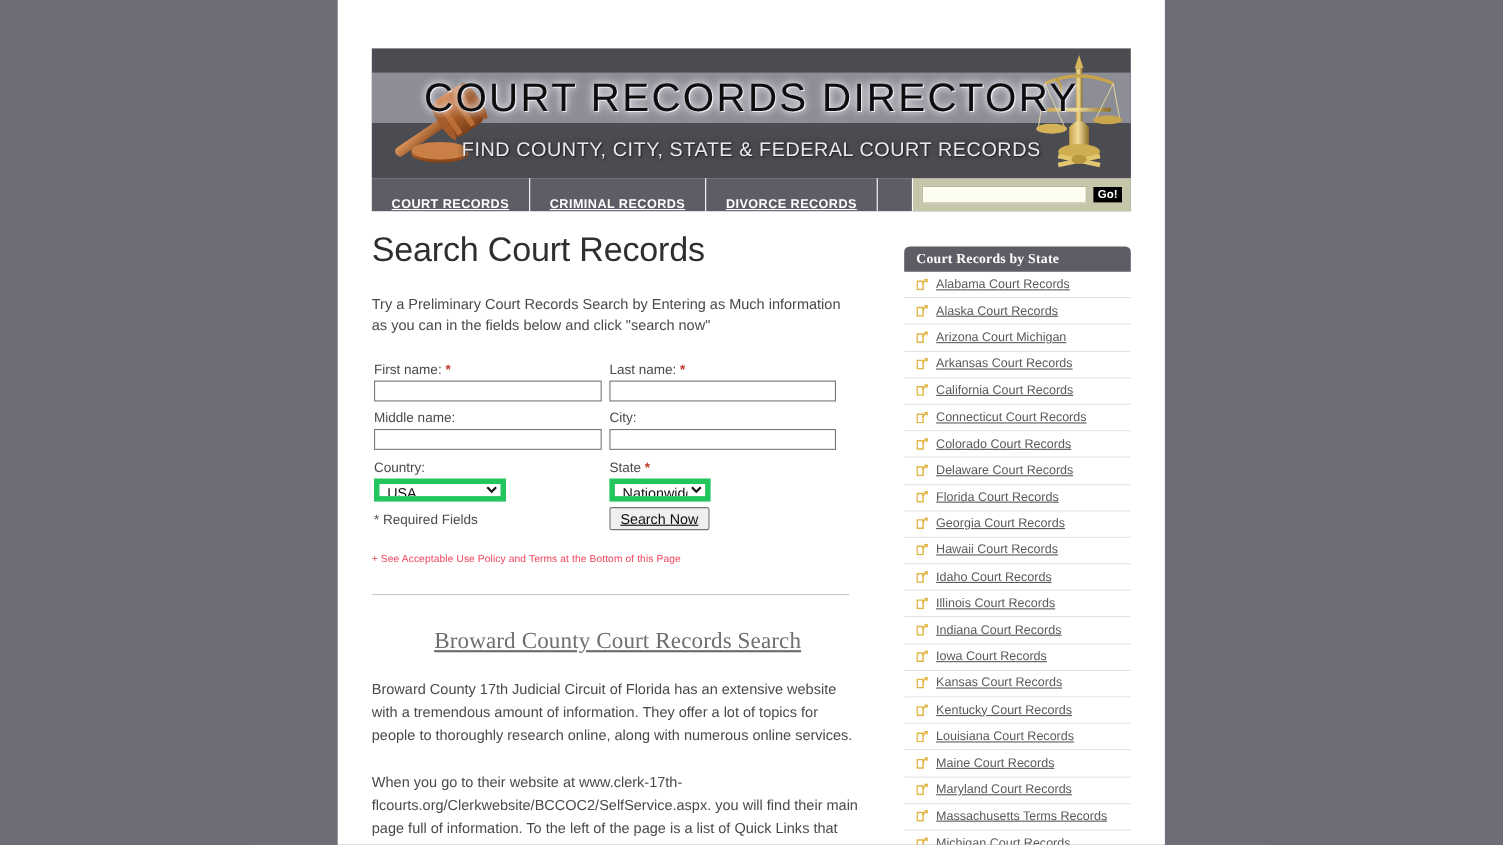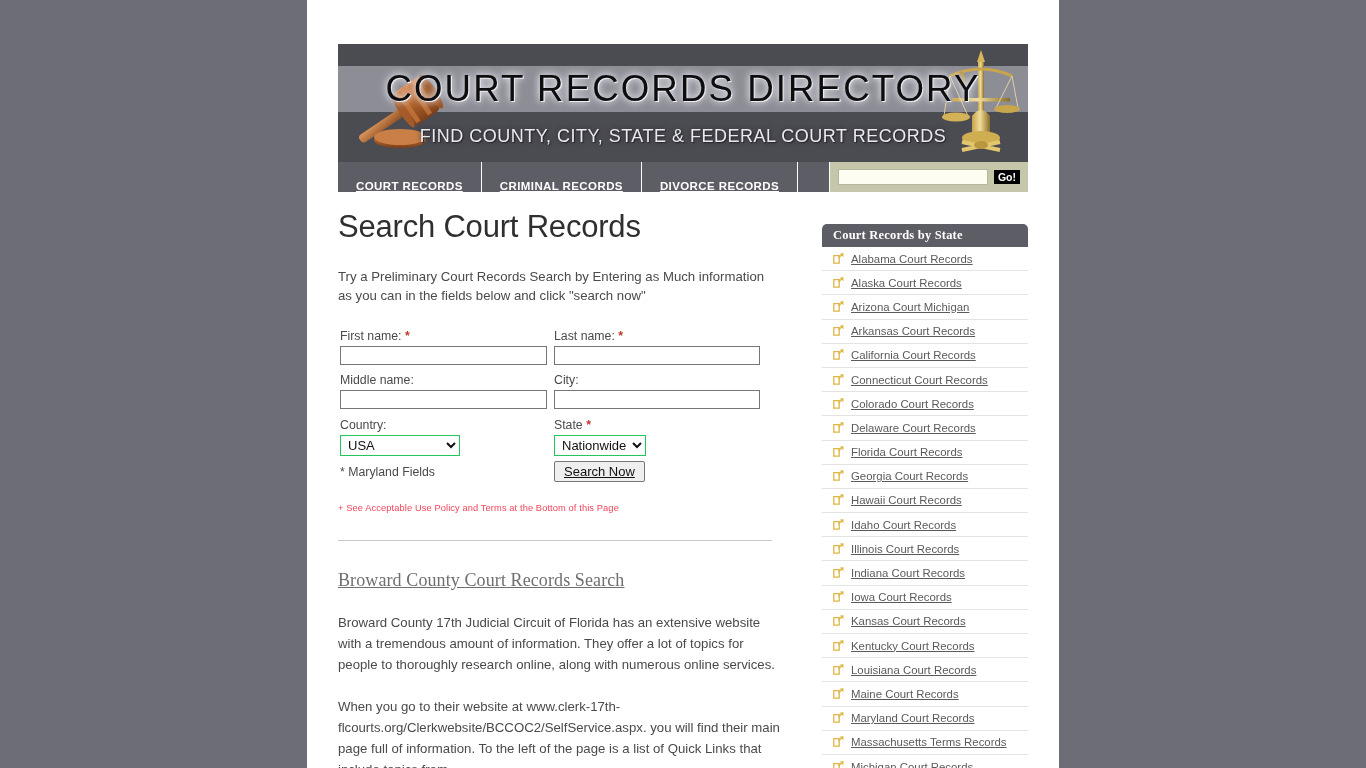--- a/index.html
+++ b/index.html
@@ -162,21 +162,21 @@
     height: 19px;
     border: 1px solid #767676;
     background: #ffffff;
     font-size: 12px;
     padding: 0 3px;
     font-family: "Liberation Sans", sans-serif;
   }
   .f-select {
     position: absolute;
     height: 21px;
-    border: 1px solid #22c55e;
+    border: 5px solid #22c55e;
     background: #ffffff;
     font-size: 13px;
     font-family: "Liberation Sans", sans-serif;
     color: #111;
     padding-left: 3px;
   }
   .req-note {
     position: absolute;
     font-size: 12.3px;
     color: #4a4a4a;
@@ -200,25 +200,26 @@
   }
   hr.sep {
     margin: 27px 0 0 0;
     border: 0;
     border-top: 1px solid #c9c9c9;
     width: 434px;
   }
   h2.art-title {
     margin: 29px 0 0 0;
     font-family: "Liberation Serif", serif;
-    font-size: 18px;
+    font-size: 21px;
     font-weight: 400;
     color: #6f6f6f;
     text-decoration: underline;
     letter-spacing: 0.1px;
+    text-align: center;
   }
   .art-p {
     margin-top: 21px;
     font-size: 13.2px;
     line-height: 21px;
     color: #4a4a4a;
     width: 442px;
   }
 
   
@@ -362,21 +363,21 @@
       </select>
 
       <div class="f-label" style="left:216px; top:89px;">
         <span>State</span>
         <span class="req">*</span>
       </div>
       <select class="f-select" style="left:216px; top:106px; width:92px;">
         <option>Nationwide</option>
       </select>
 
-      <div class="req-note" style="left:2px; top:136px;">* Maryland Fields</div>
+      <div class="req-note" style="left:2px; top:136px;">* Required Fields</div>
       <button class="search-now" style="left:216px; top:132px;text-decoration:underline;">Search Now</button>
     </div>
 
     <div class="policy-note">+ See Acceptable Use Policy and Terms at the Bottom of this Page</div>
 
     <hr class="sep">
 
     <h2 class="art-title">Broward County Court Records Search</h2>
     <div class="art-p">Broward County 17th Judicial Circuit of Florida has an extensive website with a tremendous amount of information. They offer a lot of topics for people to thoroughly research online, along with numerous online services.</div>
     <div class="art-p">When you go to their website at www.clerk-17th-flcourts.org/Clerkwebsite/BCCOC2/SelfService.aspx. you will find their main page full of information. To the left of the page is a list of Quick Links that include topics from</div>

